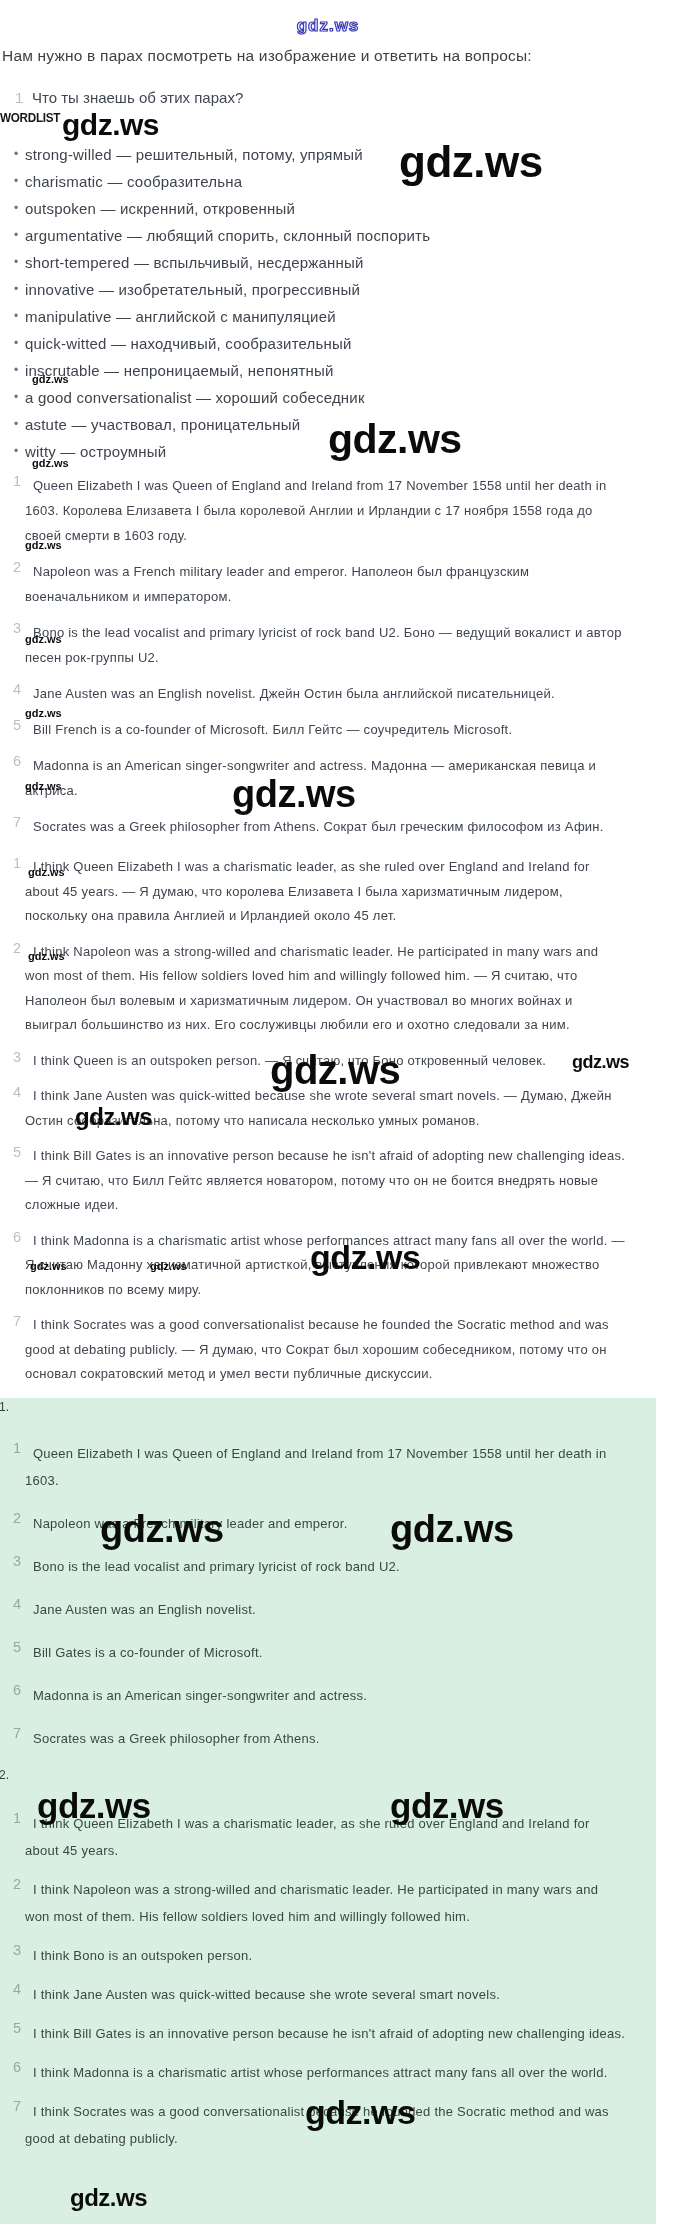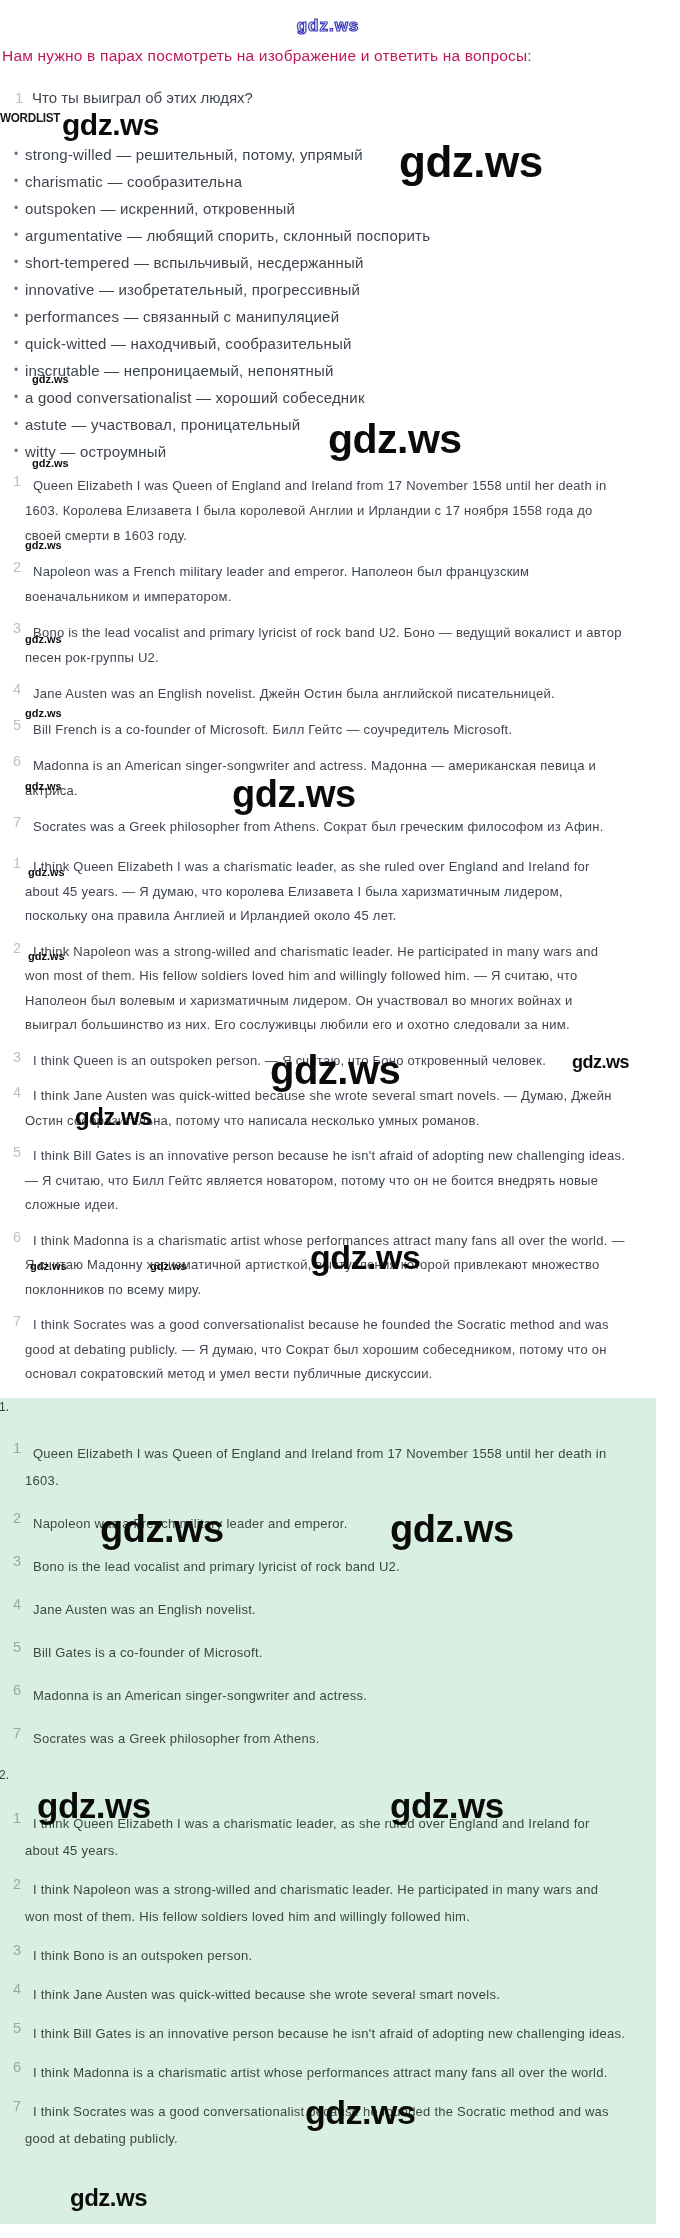--- a/index.html
+++ b/index.html
@@ -12,21 +12,21 @@
     margin-top:12px;
   }
   
   .logo {
     position:absolute; left:0; right:0; top:4px; text-align:center;
     font-size:17px; font-weight:bold; letter-spacing:1px;
     color:#ffffff; -webkit-text-stroke:1.2px #3d3dbb;
     text-shadow:0 0 1px #3d3dbb;
   }
   
-  .intro { margin:34px 0 0 2px; font-size:15.5px; line-height:20px; letter-spacing:.2px; color:#be185d; }
+  .intro { margin:34px 0 0 2px; font-size:15.5px; line-height:20px; letter-spacing:.2px; color:#404040; }
   .question { position:relative; margin-top:22px; padding-left:32px; font-size:15px; line-height:20px; }
   .question .qnum { position:absolute; left:15px; top:0; color:#b9bfc7; }
   .wordlist-title {
     margin-top:3px; font-size:13px; line-height:14px; font-weight:bold; color:#15171c;
     letter-spacing:-.3px; transform:scaleX(.9); transform-origin:left center;
   }
   
   .wordlist { list-style:none; margin-top:16px; }
   .wordlist li { position:relative; padding-left:25px; font-size:15px; line-height:27px; letter-spacing:.2px; color:#3e444e; }
   .wordlist li .dot { position:absolute; left:14px; top:0; color:#6d737d; font-size:12px; }
@@ -56,33 +56,33 @@
 <body>
 
 <div class="page">
 
   <div class="logo">gdz.ws</div>
 
   <p class="intro">Нам нужно в парах посмотреть на изображение и ответить на вопросы:</p>
 
   <div class="question">
     <span class="qnum">1</span>
-    <span>Что ты выиграл об этих людях?</span>
+    <span>Что ты знаешь об этих парах?</span>
   </div>
 
   <div class="wordlist-title">WORDLIST</div>
 
   <ul class="wordlist">
     <li><span class="dot">•</span><span>strong-willed — решительный, потому, упрямый</span></li>
     <li><span class="dot">•</span><span>charismatic — сообразительна</span></li>
     <li><span class="dot">•</span><span>outspoken — искренний, откровенный</span></li>
     <li><span class="dot">•</span><span>argumentative — любящий спорить, склонный поспорить</span></li>
     <li><span class="dot">•</span><span>short-tempered — вспыльчивый, несдержанный</span></li>
     <li><span class="dot">•</span><span>innovative — изобретательный, прогрессивный</span></li>
-    <li><span class="dot">•</span><span>performances — связанный с манипуляцией</span></li>
+    <li><span class="dot">•</span><span>manipulative — английской с манипуляцией</span></li>
     <li><span class="dot">•</span><span>quick-witted — находчивый, сообразительный</span></li>
     <li><span class="dot">•</span><span>inscrutable — непроницаемый, непонятный</span></li>
     <li><span class="dot">•</span><span>a good conversationalist — хороший собеседник</span></li>
     <li><span class="dot">•</span><span>astute — участвовал, проницательный</span></li>
     <li><span class="dot">•</span><span>witty — остроумный</span></li>
   </ul>
 
   <div class="nlist facts">
     <div class="nitem">
         <span class="num">1</span>

